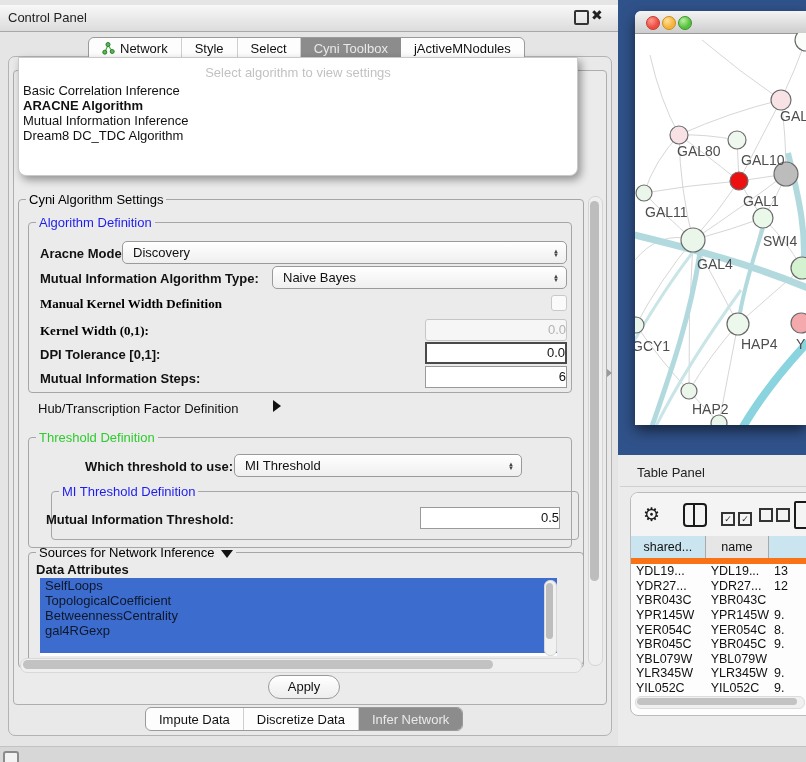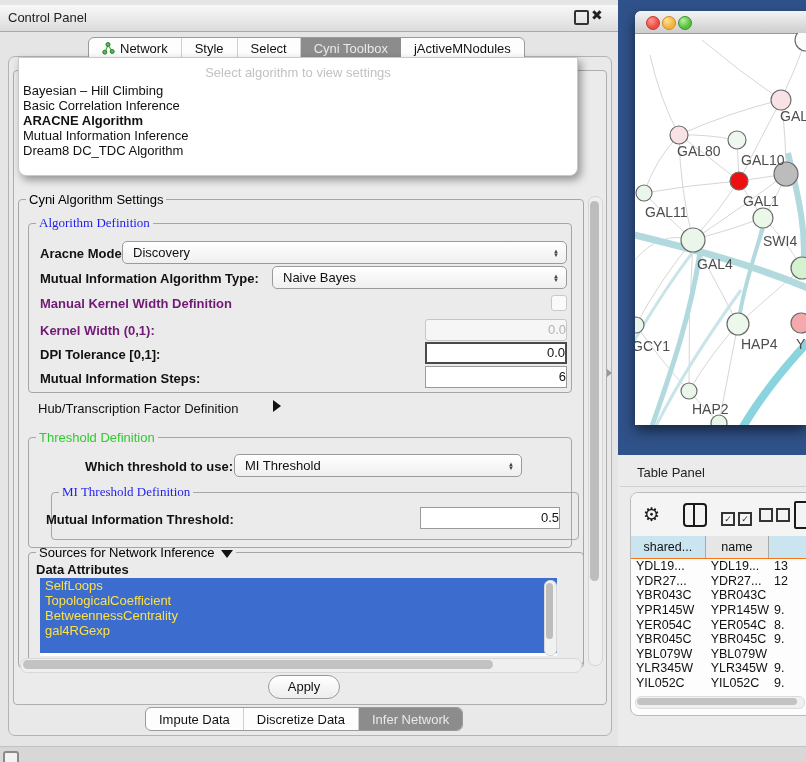--- a/index.html
+++ b/index.html
@@ -34,42 +34,42 @@
     border:1px solid #c9c9c9;border-radius:0 0 8px 8px;
     box-shadow:3px 4px 8px rgba(0,0,0,.38);padding-top:4px;box-sizing:border-box;}
   #algo-placeholder{text-align:center;color:#c2c2c2;font-size:13px;height:21px;line-height:21px;}
   .algo-item{font-size:13px;color:#111;height:15px;line-height:15px;padding-left:4px;white-space:nowrap;}
   .algo-item.sel{font-weight:bold;}
   
   fieldset{border:1px solid #a6a6a6;border-radius:4px;margin:0;padding:0;position:absolute;background:transparent;}
   legend{font-size:13px;padding:0 3px;margin-left:7px;}
   #fs-settings{left:18px;top:192px;width:564px;height:474px;}
   #fs-algdef{left:28px;top:215px;width:542px;height:176px;}
-  #fs-algdef>legend,#fs-mithr>legend{color:#1d1dee;font-family:Liberation Serif, serif;}
+  #fs-algdef>legend,#fs-mithr>legend{color:#1d1dee;}
   #fs-threshold{left:28px;top:430px;width:542px;height:116px;}
   #fs-threshold>legend{color:#2ecc2e;}
   #fs-mithr{left:51px;top:484px;width:526px;height:54px;}
   #fs-sources{left:28px;top:545px;width:554px;height:118px;}
   .lbl{font-size:13px;font-weight:bold;color:#111;white-space:nowrap;}
-  .lbl.dis{color:#701a75;}
+  .lbl.dis{color:#000000;font-family:Liberation Serif, serif;}
   .plain{font-size:13px;color:#111;white-space:nowrap;}
   .combo{background:linear-gradient(#ffffff,#efefef);border:1px solid #9a9a9a;border-radius:5px;
     font-size:13px;color:#111;display:flex;align-items:center;padding-left:10px;box-sizing:border-box;height:23px;}
   .stepper{margin-left:auto;margin-right:7px;display:flex;flex-direction:column;align-items:center;line-height:4px;}
   .stepper span{font-size:6px;color:#444;}
   .field{border:1px solid #9a9a9a;background:#fff;font-size:13px;color:#111;text-align:right;
     padding-right:0;box-sizing:border-box;height:22px;line-height:20px;}
   .field.dis{background:#f6f6f6;color:#b2b2b2;border-color:#c6c6c6;border-radius:3px;}
   .field.hot{border:2px solid #4a4a4a;line-height:18px;}
   .checkbox{width:14px;height:14px;border:1px solid #c9c9c9;border-radius:3px;background:#fafafa;}
   .tri-right{width:0;height:0;border-left:8px solid #111;border-top:6px solid transparent;border-bottom:6px solid transparent;}
   .tri-down{width:0;height:0;border-top:8px solid #111;border-left:6px solid transparent;border-right:6px solid transparent;display:inline-block;margin-left:6px;vertical-align:middle;}
   
   #attr-list{left:40px;top:578px;width:517px;height:78px;background:#fff;overflow:hidden;}
-  .attr-item{background:#3c6cce;color:#fde047;font-size:13px;height:15px;line-height:15px;padding-left:5px;}
+  .attr-item{background:#3c6cce;color:#0f172a;font-size:13px;height:15px;line-height:15px;padding-left:5px;}
   #attr-vsb{left:544px;top:580px;width:11px;height:74px;background:#f1f1f1;border:1px solid #d8d8d8;border-radius:6px;}
   #attr-vsb .thumb{position:absolute;left:1px;top:2px;width:7px;height:56px;background:#bdbdbd;border-radius:4px;}
   
   #settings-vsb{left:588px;top:196px;width:13px;height:468px;background:#efefef;border:1px solid #d5d5d5;border-radius:7px;}
   #settings-vsb .thumb{position:absolute;left:1px;top:4px;width:9px;height:380px;background:#bdbdbd;border-radius:5px;}
   #settings-hsb{left:20px;top:658px;width:560px;height:13px;background:#efefef;border:1px solid #d8d8d8;border-radius:7px;}
   #settings-hsb .thumb{position:absolute;left:2px;top:1px;width:470px;height:9px;background:#c2c2c2;border-radius:5px;}
   
   #apply-btn{left:268px;top:675px;width:70px;height:22px;background:linear-gradient(#ffffff,#ededed);
     border:1px solid #9a9a9a;border-radius:12px;font-size:13px;color:#111;text-align:center;line-height:21px;}
@@ -93,21 +93,21 @@
   #tp-panel{left:630px;top:492px;width:176px;height:222px;background:#fdfdfd;
     border:1px solid #bbb;border-radius:8px 0 0 8px;overflow:hidden;}
   #tp-toolbar{left:0;top:0;width:176px;height:43px;background:#f4f4f4;border-bottom:1px solid #cfcfcf;position:absolute;}
   .gear{font-size:19px;color:#1a1a1a;}
   .split-ico{width:20px;height:20px;border:2px solid #1a1a1a;border-radius:4px;position:relative;}
   .split-ico:before{content:"";position:absolute;left:8px;top:0;width:2px;height:20px;background:#1a1a1a;}
   .cb-ico{width:10px;height:10px;border:2px solid #333;display:inline-block;margin-right:3px;
     font-size:9px;line-height:10px;color:#333;text-align:center;font-weight:bold;}
   .doc-ico{width:18px;height:24px;border:2px solid #1a1a1a;border-radius:2px 6px 2px 2px;}
   #tp-table{left:0;top:43px;width:176px;position:absolute;font-size:12px;color:#111;}
-  .th-row{display:flex;height:22px;border-bottom:1px solid #f97316;}
+  .th-row{display:flex;height:22px;border-bottom:6px solid #f97316;}
   .th{box-sizing:border-box;border-right:1px solid #a9a9a9;display:flex;align-items:center;justify-content:center;font-size:12.5px;}
   .td-row{display:flex;height:14.6px;align-items:center;}
   .td{box-sizing:border-box;padding-left:5px;white-space:nowrap;overflow:hidden;font-size:12.5px;}
   #tp-hsb{left:4px;top:203px;width:168px;height:11px;background:#f0f0f0;border:1px solid #dcdcdc;border-radius:6px;position:absolute;}
   #tp-hsb .thumb{position:absolute;left:1px;top:1px;width:160px;height:7px;background:#c3c3c3;border-radius:4px;}
   
   #bottom-strip{left:0;top:746px;width:806px;height:16px;background:#d7d7d7;border-top:1px solid #c2c2c2;}
   #mini-icon{left:3px;top:751px;width:12px;height:12px;border:2px solid #8a8a8a;border-radius:3px;background:#f2f2f2;}
   #splitter-mark{left:607px;top:369px;width:0;height:0;border-left:5px solid #9a9a9a;border-top:4px solid transparent;border-bottom:4px solid transparent;}
 </style>
@@ -144,21 +144,20 @@
   <div class="tab-seg sel">
       <span>Cyni Toolbox</span>
     </div>
   <div class="tab-seg">
       <span>jActiveMNodules</span>
     </div>
 </div>
 
 <div class="abs" id="algo-dropdown">
   <div id="algo-placeholder">Select algorithm to view settings</div>
-  <div class="algo-item">Bayesian – Hill Climbing</div>
   <div class="algo-item">Basic Correlation Inference</div>
   <div class="algo-item sel">ARACNE Algorithm</div>
   <div class="algo-item">Mutual Information Inference</div>
   <div class="algo-item">Dream8 DC_TDC Algorithm</div>
 </div>
 
 <fieldset id="fs-settings">
   <legend>Cyni Algorithm Settings</legend>
 </fieldset>
 

